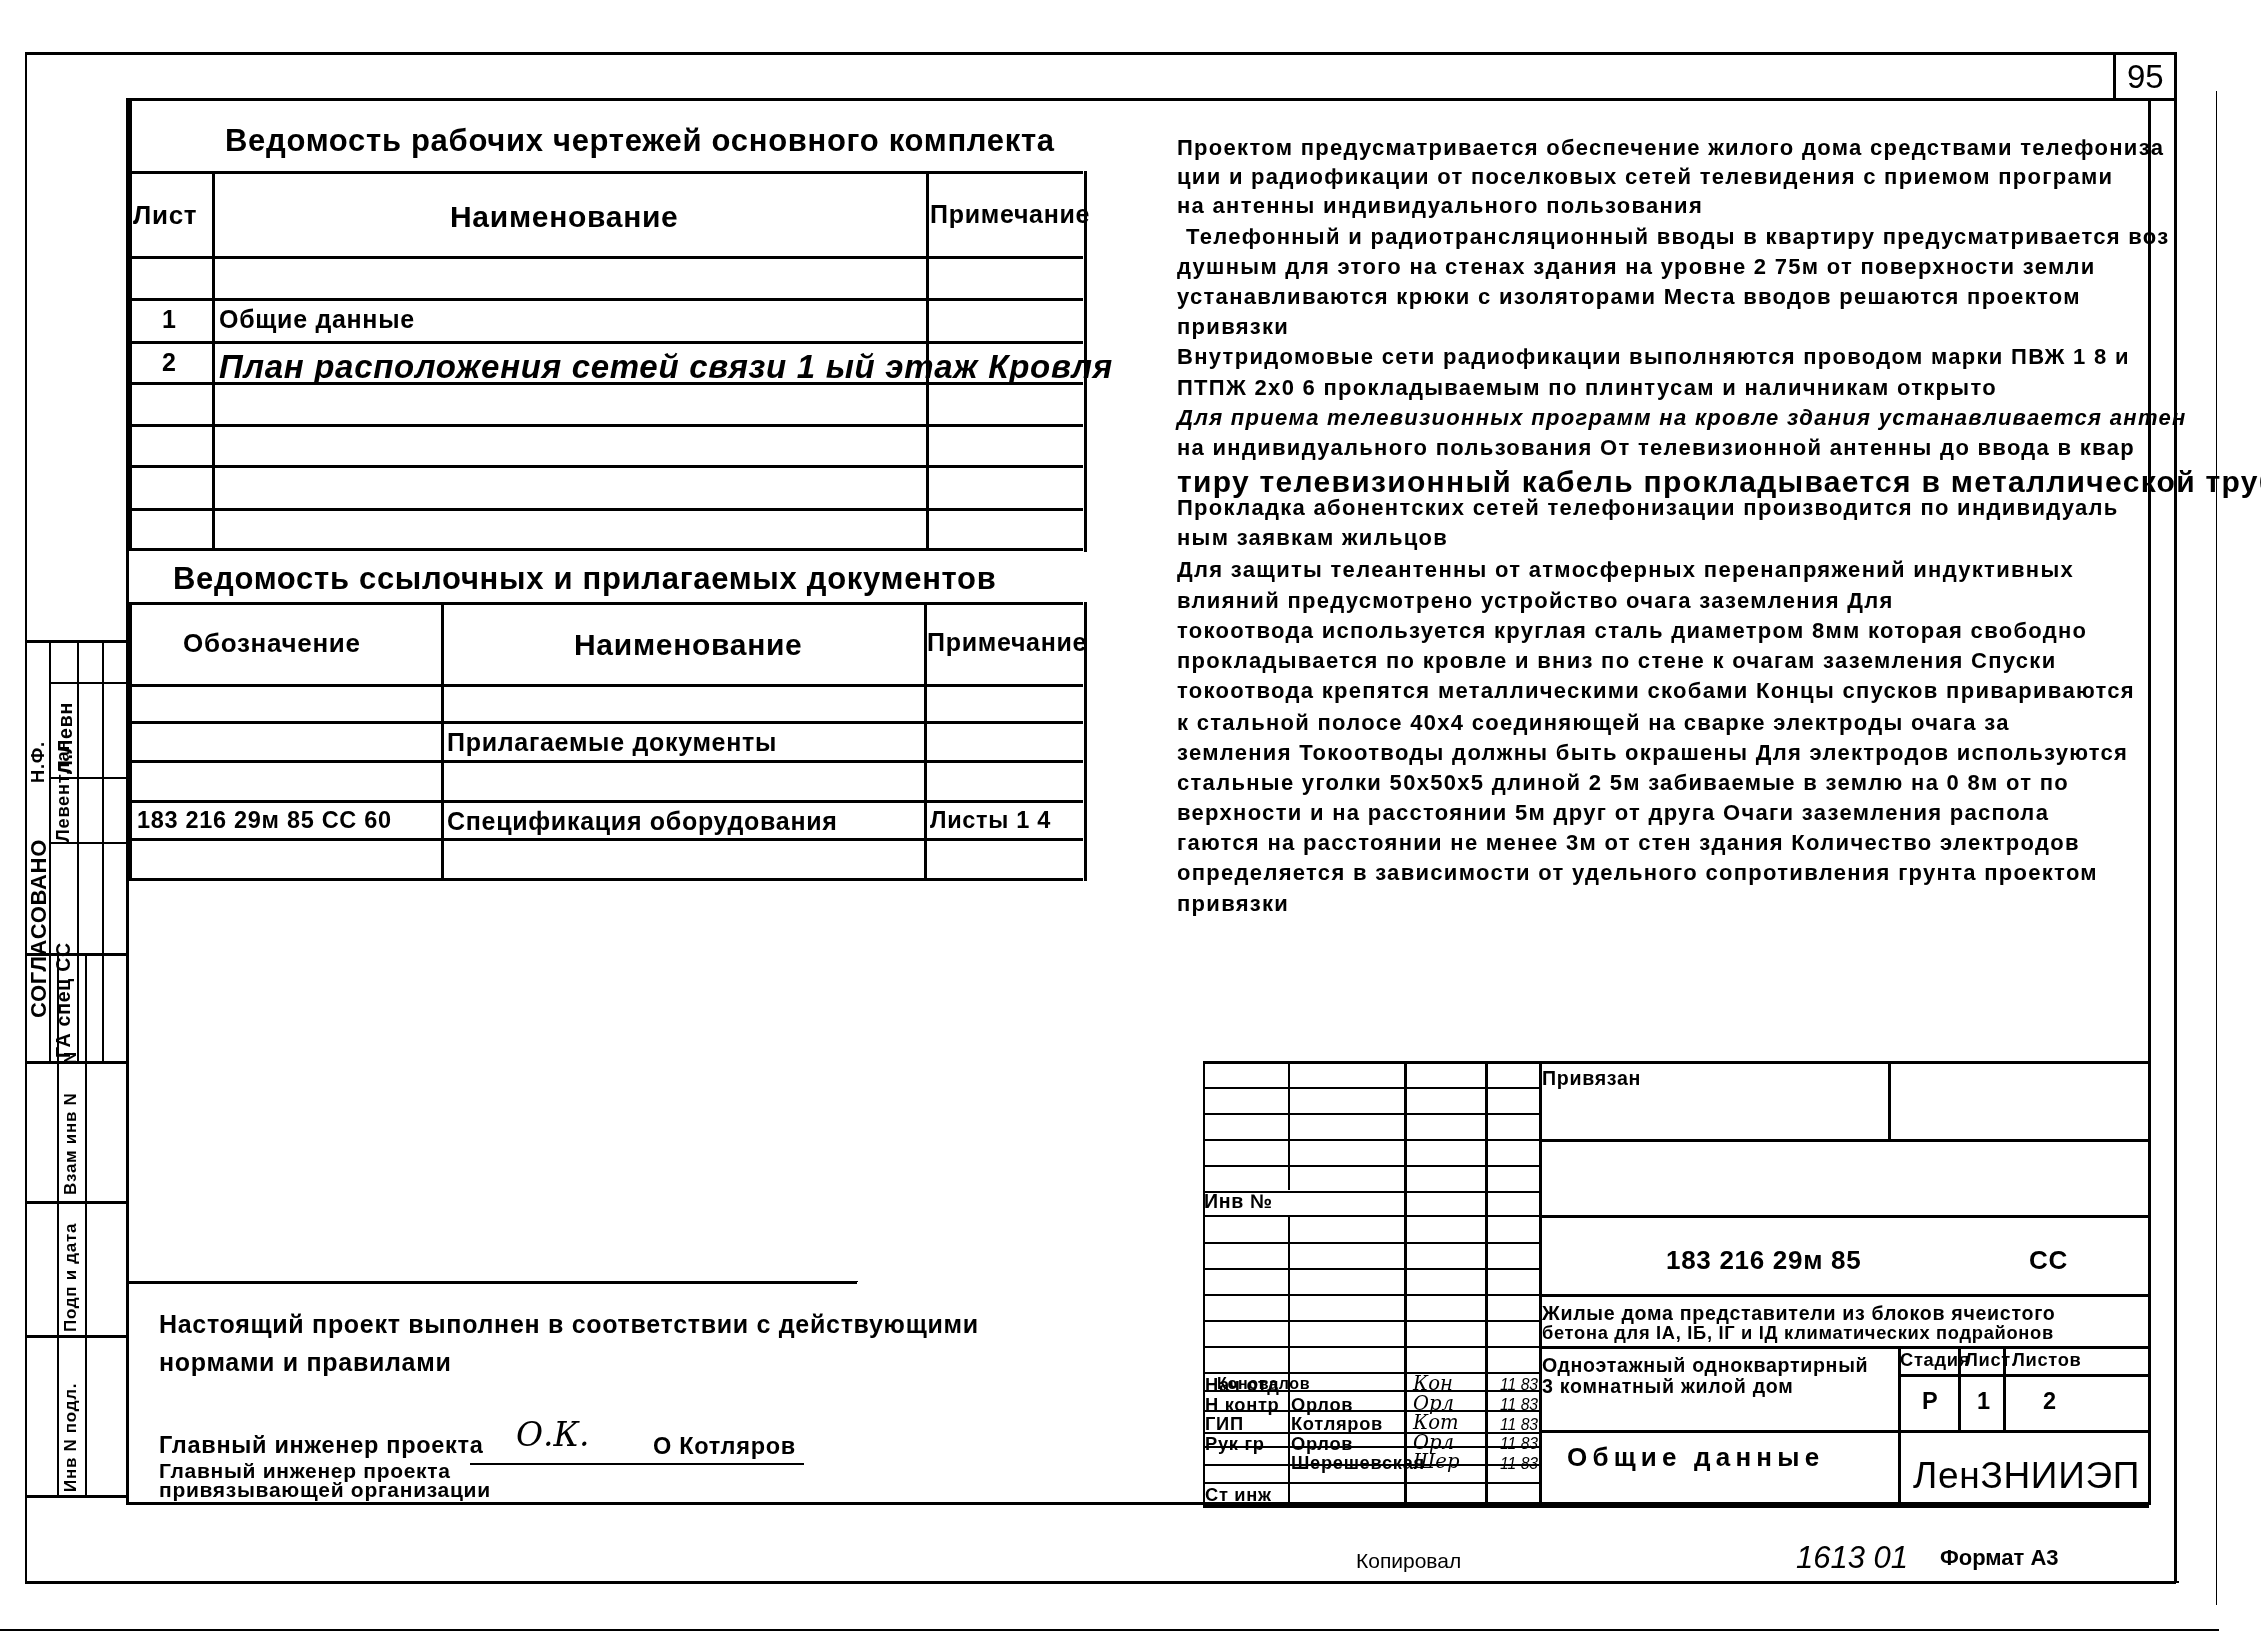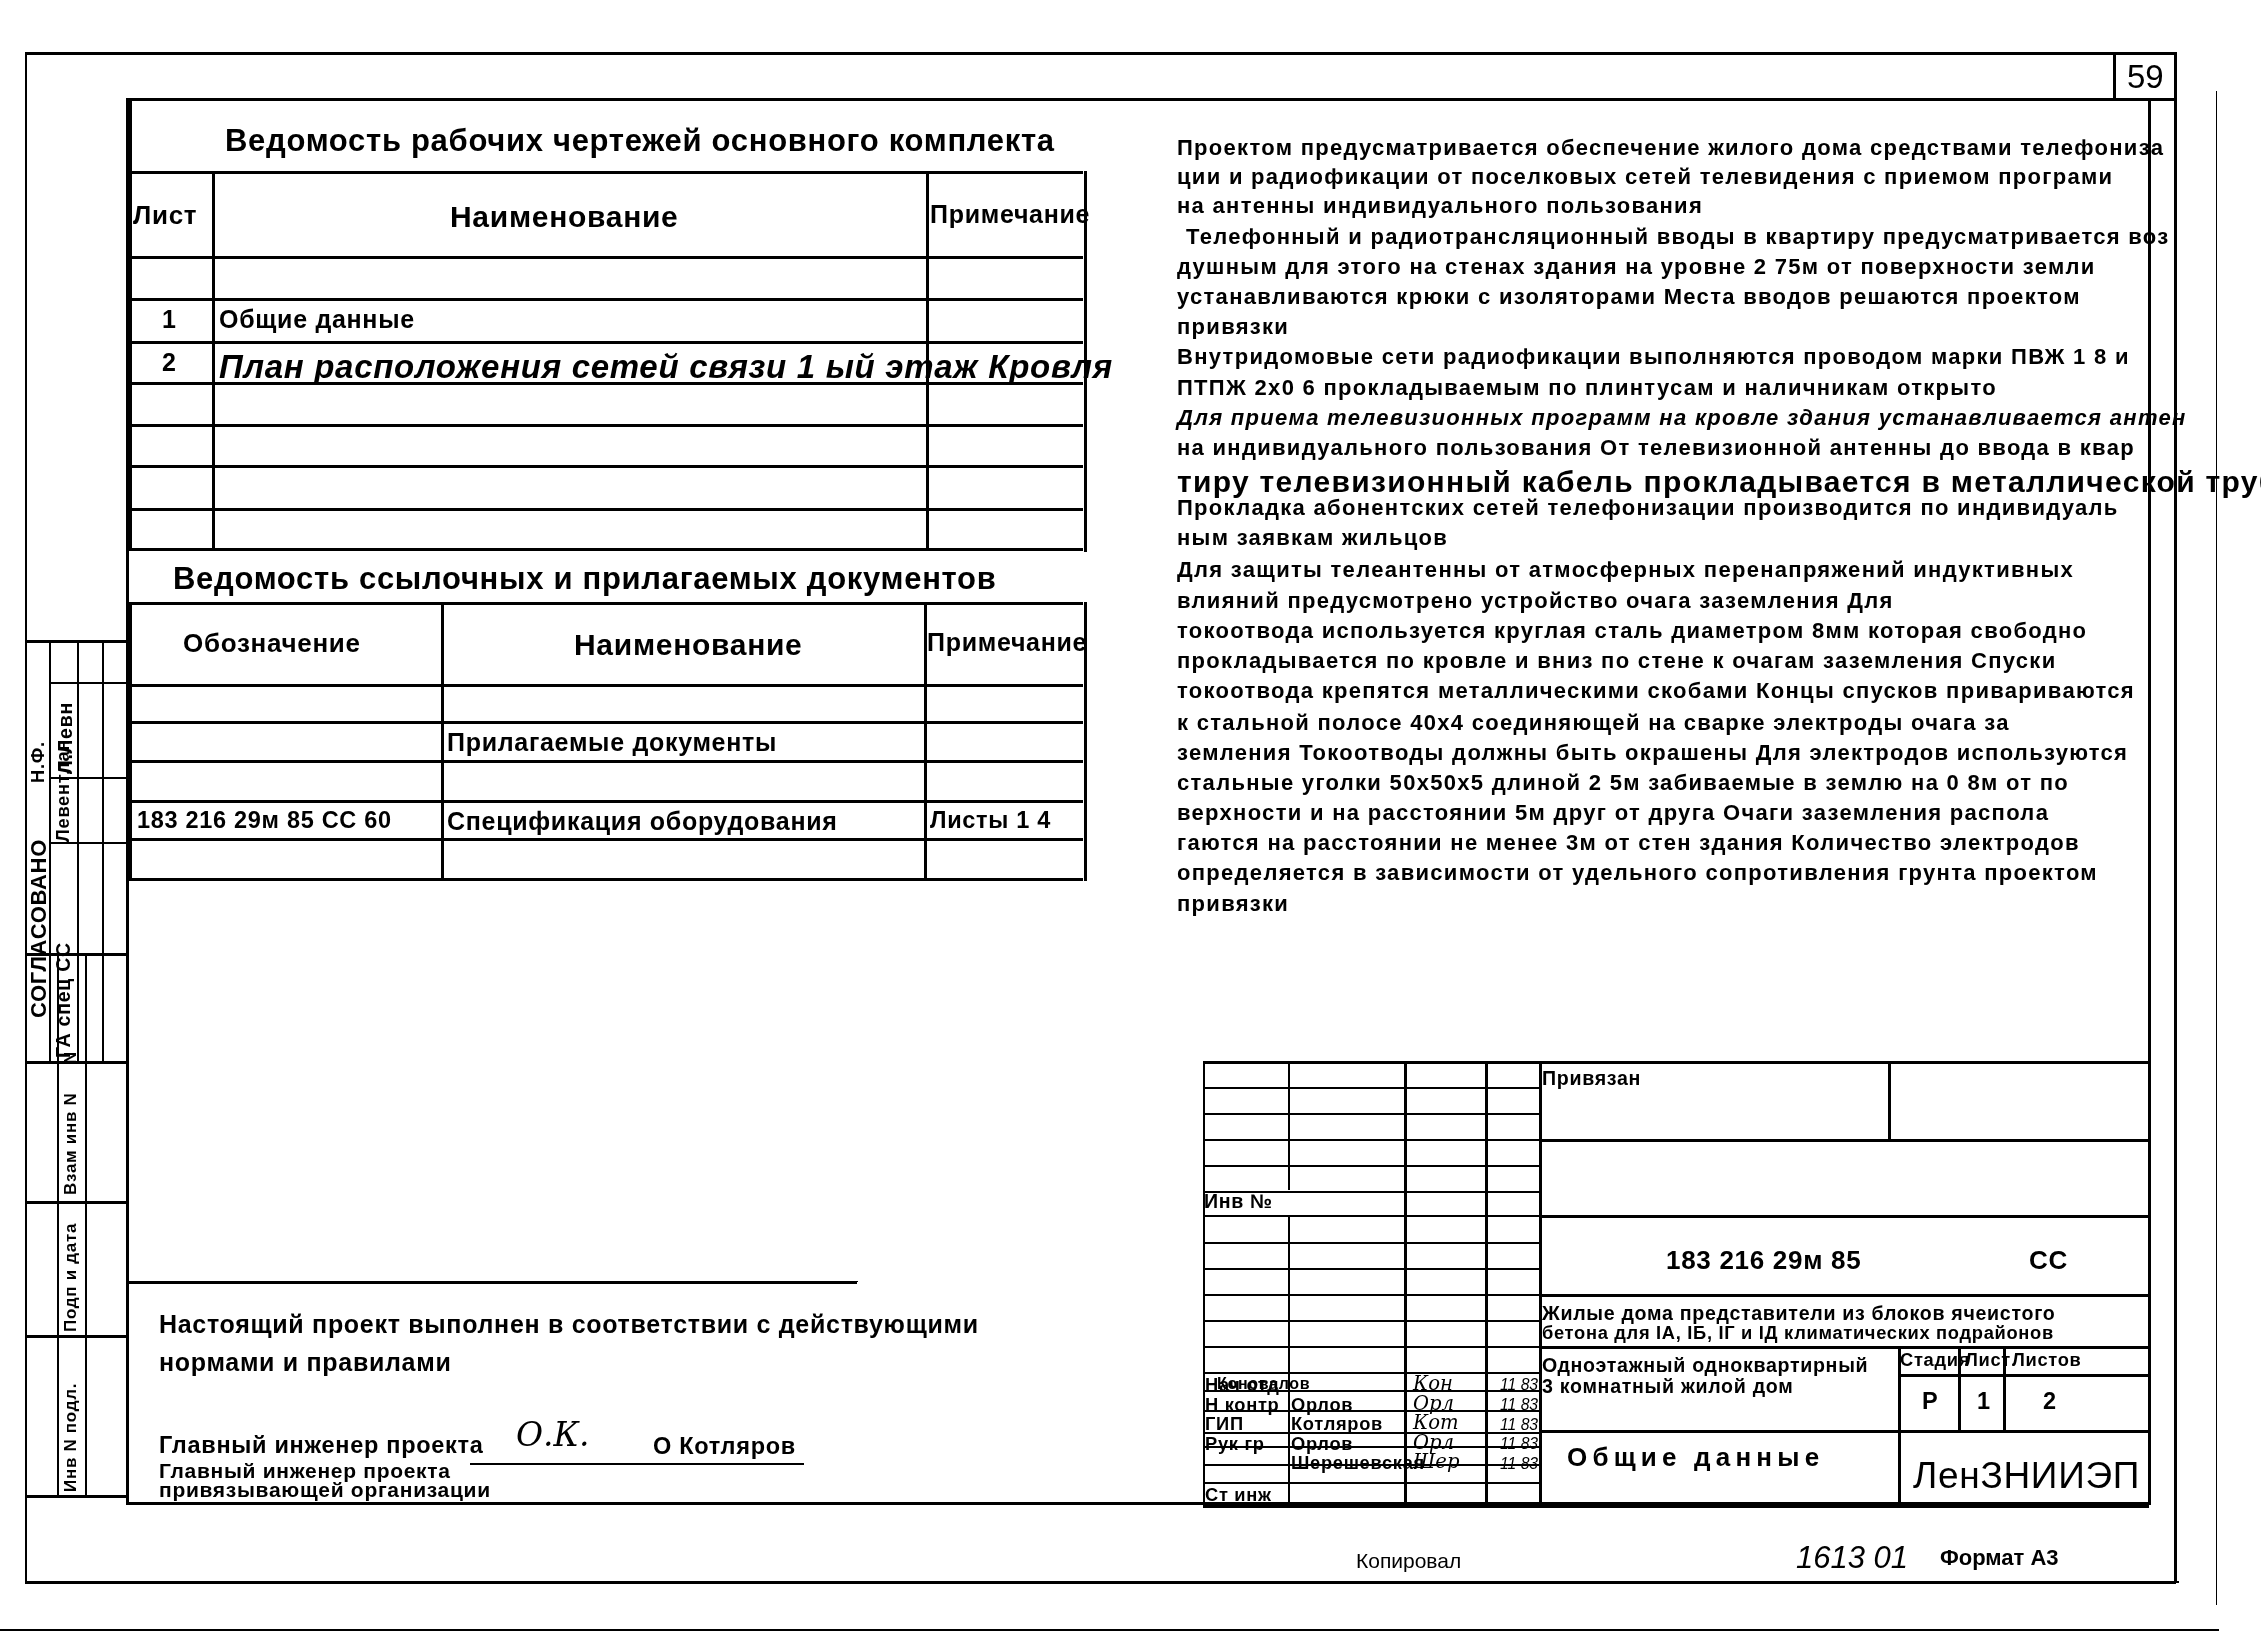--- a/index.html
+++ b/index.html
@@ -20,21 +20,21 @@
 <div class="abs" style="left:25px;top:52px;width:2154px;height:1531px;border:2.6px solid #000;border-top:none;border-right:none;"></div>
 <div class="ln" style="left:26px;top:52px;width:2151px;height:3.3px;"></div>
 <div class="ln" style="left:25px;top:1581px;width:2151px;height:3.3px;"></div>
 <div class="ln" style="left:2174px;top:52px;width:2.6px;height:1531px;"></div>
 <div class="ln" style="left:2216px;top:91px;width:1.3px;height:1514px;"></div>
 <div class="ln" style="left:0;top:1629px;width:2219px;height:2px;"></div>
 
 <div class="abs" style="left:126px;top:98px;width:2025px;height:1407px;border:3.3px solid #000;"></div>
 
 <div class="abs" style="left:2113px;top:52px;width:64px;height:49px;border-left:3.3px solid #000;border-bottom:3.3px solid #000;"></div>
-<div class="txt" style="left:2127px;top:60px;font-size:33px;font-weight:normal;">59</div>
+<div class="txt" style="left:2127px;top:60px;font-size:33px;font-weight:normal;">95</div>
 
 <div class="txt cond" style="left:225px;top:125px;font-size:31px;">Ведомость рабочих чертежей основного комплекта</div>
 <div id="drawings-table">
     <div class="ln" style="left: 129px; top: 98px; width: 954px; height: 3.3px;"></div>
     <div class="ln" style="left: 129px; top: 171px; width: 954px; height: 3.3px;"></div>
     <div class="ln" style="left: 129px; top: 256px; width: 954px; height: 3.3px;"></div>
     <div class="ln" style="left: 129px; top: 298px; width: 954px; height: 2.6px;"></div>
     <div class="ln" style="left: 129px; top: 341px; width: 954px; height: 2.6px;"></div>
     <div class="ln" style="left: 129px; top: 382px; width: 954px; height: 2.6px;"></div>
     <div class="ln" style="left: 129px; top: 424px; width: 954px; height: 2.6px;"></div>

